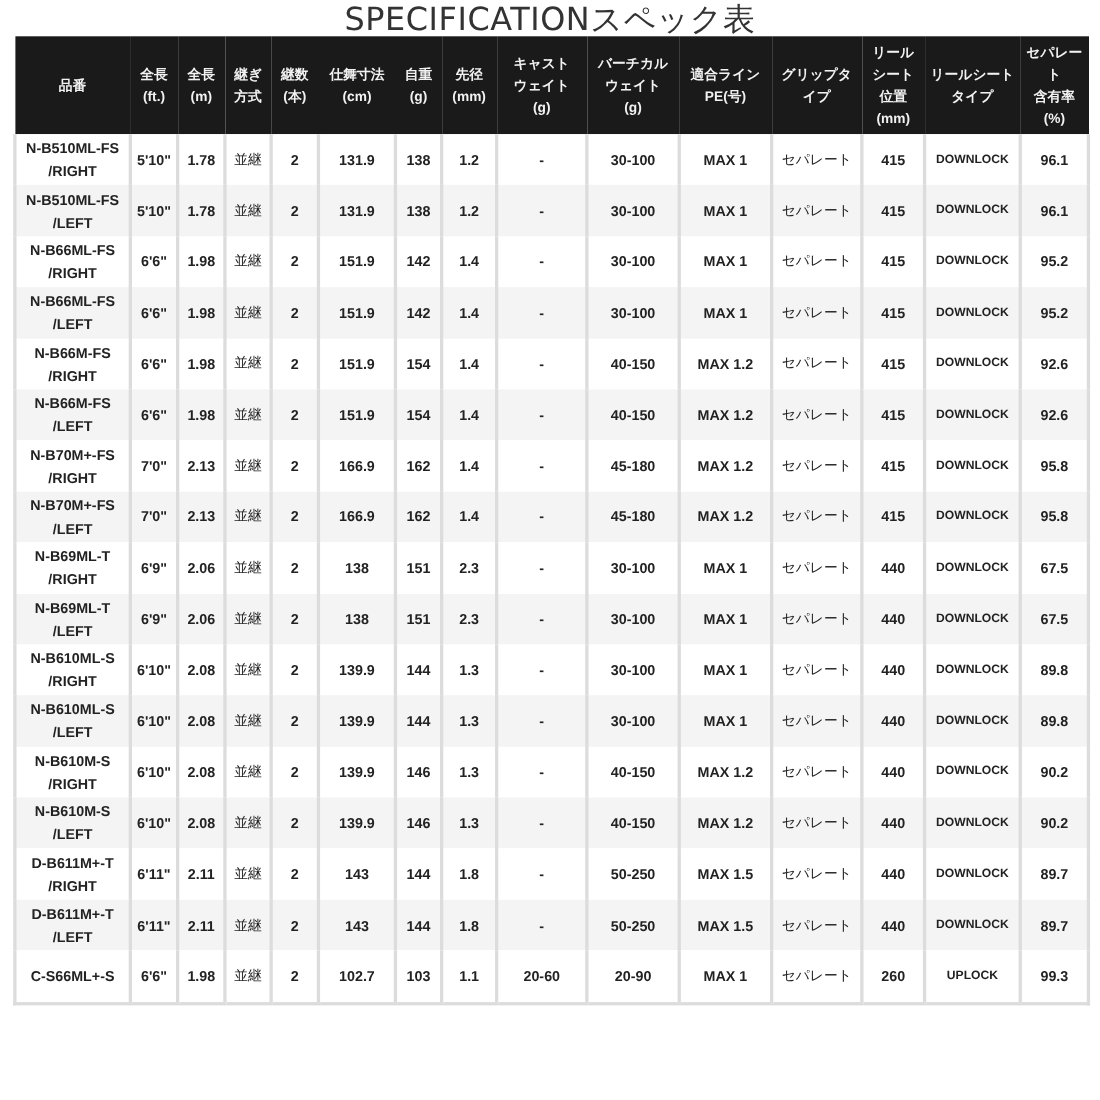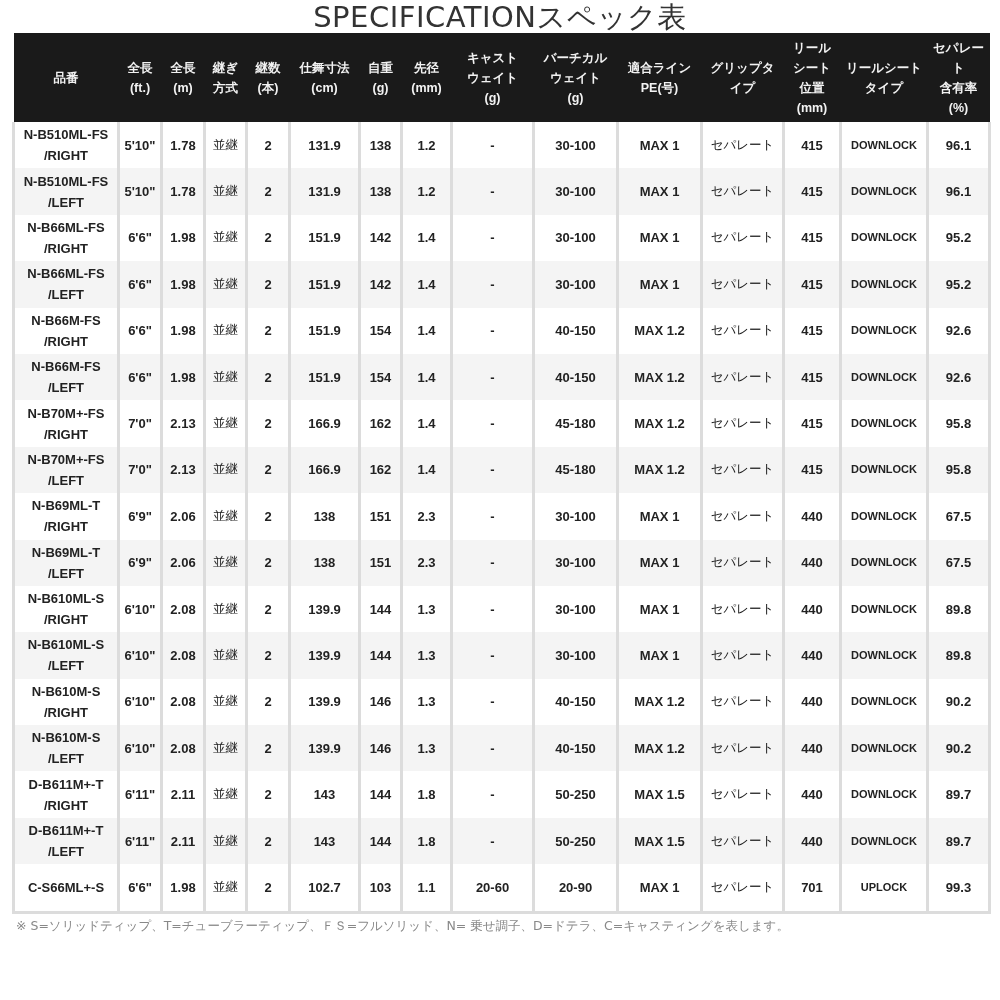--- a/index.html
+++ b/index.html
@@ -382,22 +382,21 @@
         <td style="white-space: pre-line;">1.98</td>
         <td class="jp" style="white-space: pre-line;">並継</td>
         <td style="white-space: pre-line;">2</td>
         <td style="white-space: pre-line;">102.7</td>
         <td style="white-space: pre-line;">103</td>
         <td style="white-space: pre-line;">1.1</td>
         <td style="white-space: pre-line;">20-60</td>
         <td style="white-space: pre-line;">20-90</td>
         <td style="white-space: pre-line;">MAX 1</td>
         <td class="jp" style="white-space: pre-line;">セパレート</td>
-        <td style="white-space: pre-line;">701</td>
+        <td style="white-space: pre-line;">260</td>
         <td class="small" style="white-space: pre-line;">UPLOCK</td>
         <td style="white-space: pre-line;">99.3</td>
       </tr>
     </tbody>
 </table>
 
 <div class="notes">
-  <div>※ S=ソリッドティップ、T=チューブラーティップ、ＦＳ=フルソリッド、N= 乗せ調子、D=ドテラ、C=キャスティングを表します。</div>
 </div>
 
 </body></html>

